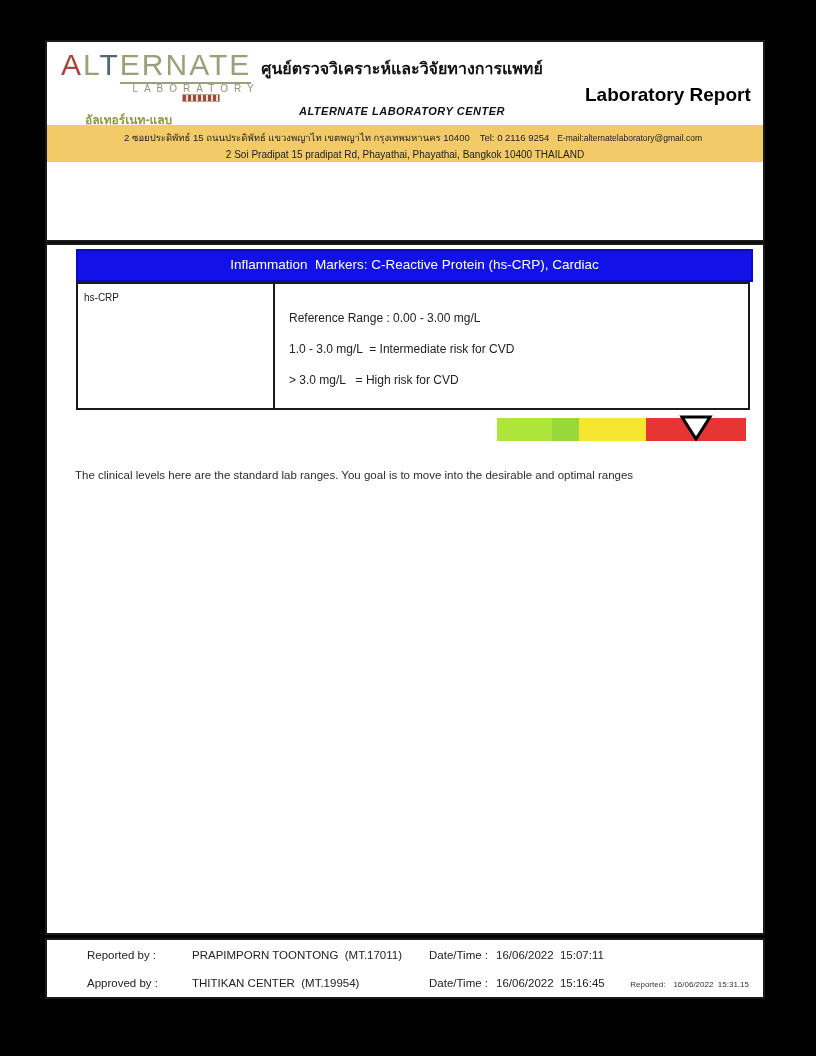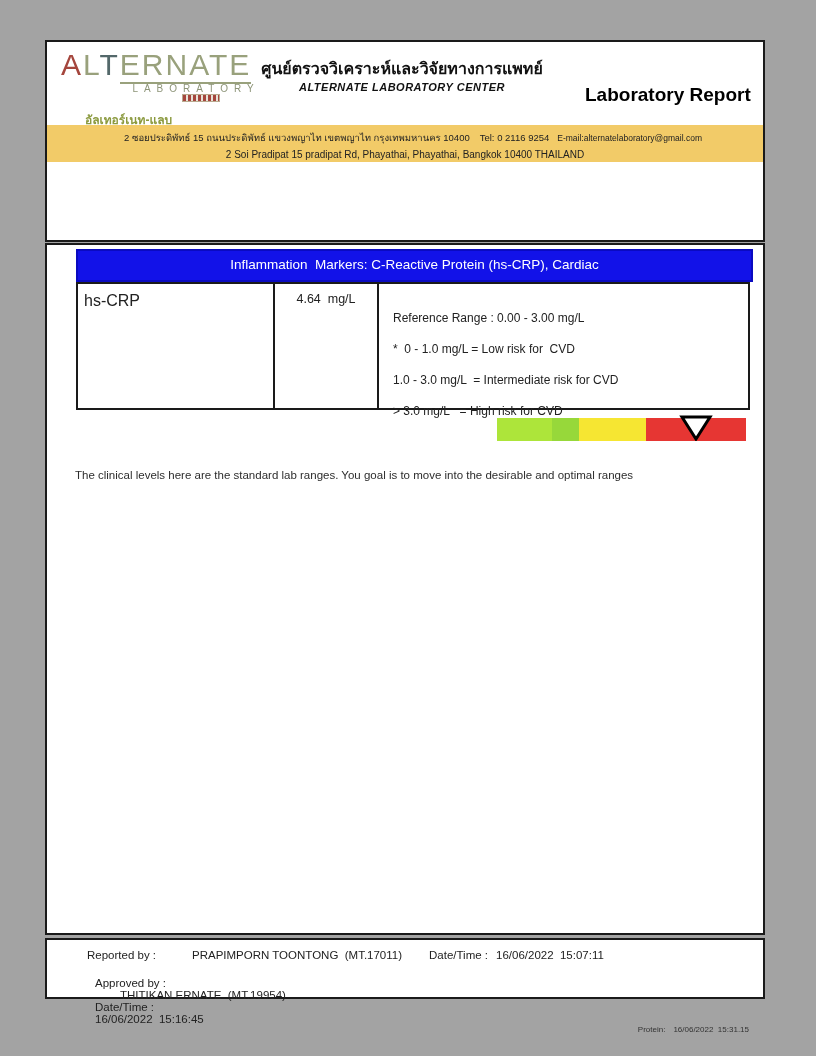--- a/index.html
+++ b/index.html
@@ -3,21 +3,21 @@
 <meta charset="utf-8">
 <style>
   * { margin: 0; padding: 0; box-sizing: border-box; }
   html, body { background: #ffffff; }
   body {
     width: 816px; height: 1056px;
     font-family: "Liberation Sans", "DejaVu Sans", sans-serif;
     color: #222;
     position: relative;
   }
-  .page { position: absolute; left: 0; top: 0; width: 816px; height: 1056px; background: #a3a3a3; }
+  .page { position: absolute; left: 0; top: 0; width: 816px; height: 1056px; background: #000000; }
 
   
   .top-box {
     position: absolute; left: 45px; top: 40px; width: 720px; height: 202px;
     border: 2px solid #1a1a1a; background: #fff;
   }
   .logo-block { position: absolute; left: 14px; top: 8px; width: 230px; }
   .brand {
     font-size: 30px; letter-spacing: 2px; font-weight: 400;
     color: #99A17C; line-height: 30px; white-space: pre;
@@ -30,21 +30,21 @@
   .lab-text { font-size: 10px; letter-spacing: 6px; color: #8e9579; white-space: pre; }
   .hatch-badge {
     width: 38px; height: 8px; margin-left: 10px;
     background: repeating-linear-gradient(90deg, #A5463D 0 3px, #e8e3d8 3px 5px);
     border: 1px solid #b9a98f;
   }
   .brand-thai { margin-top: 8px; padding-left: 24px; font-size: 12px; font-weight: bold; color: #8B9A3F; }
 
   .center-block { position: absolute; left: 205px; top: 14px; width: 300px; text-align: center; }
   .title-thai { font-size: 16px; font-weight: bold; color: #111; }
-  .title-en   { font-size: 11px; font-weight: bold; font-style: italic; color: #111; margin-top: 0; letter-spacing: 0.5px; }
+  .title-en   { font-size: 11px; font-weight: bold; font-style: italic; color: #111; margin-top: 24px; letter-spacing: 0.5px; }
 
   .report-title { position: absolute; left: 538px; top: 42px; font-size: 19px; font-weight: bold; color: #000; }
 
   .address-band {
     position: absolute; left: 0; top: 83px; width: 716px; height: 37px;
     background: #F2CB68; text-align: center; padding-top: 5px;
   }
   .addr-line1 { font-size: 9.5px; color: #222; white-space: pre; padding-left: 16px; }
   .addr-line1 .addr-tel { margin-left: 10px; }
   .addr-line1 .addr-email { margin-left: 8px; font-size: 8.5px; }
@@ -57,40 +57,40 @@
   }
   .section-bar {
     position: absolute; left: 29px; top: 4px; width: 677px; height: 33px;
     background: #1212E8; border: 2px solid #0a0ac0;
     color: #fff; font-size: 13.5px; text-align: center; line-height: 28px; white-space: pre;
   }
   .result-table {
     position: absolute; left: 29px; top: 37px; width: 674px; height: 128px;
     border: 2px solid #1a1a1a; display: flex; background: #fff;
   }
-  .col-name  { width: 197px; border-right: 2px solid #1a1a1a; padding: 8px 6px; font-size: 16px; color: #222; }
+  .col-name  { width: 197px; border-right: 2px solid #1a1a1a; padding: 8px 6px; font-size: 10px; color: #222; }
   .col-value { width: 104px; border-right: 2px solid #1a1a1a; padding-top: 8px; text-align: center; font-size: 12.5px; color: #222; white-space: pre; }
   .col-ref   { flex: 1; padding: 18px 14px 0 14px; font-size: 12px; color: #222; }
   .ref-line  { height: 31px; display: flex; align-items: center; white-space: pre; }
 
   .risk-scale { position: absolute; left: 450px; top: 173px; width: 249px; height: 23px; }
   .scale-track { position: absolute; left: 0; top: 0; width: 100%; height: 100%; display: flex; }
   .scale-seg { height: 100%; }
   .risk-marker { position: absolute; top: -3px; transform: translateX(-50%); width: 34px; height: 26px; }
 
   .clinical-note { position: absolute; left: 28px; top: 224px; font-size: 11.5px; color: #2d2d2d; white-space: pre; }
 
   
   .footer-box {
     position: absolute; left: 45px; top: 938px; width: 720px; height: 61px;
     border: 2px solid #1a1a1a; background: #fff;
   }
   .footer-row { position: absolute; left: 40px; right: 14px; display: flex; align-items: baseline; }
   .footer-row.row1 { top: 9px; }
-  .footer-row.row2 { top: 37px; flex-direction: column; }
+  .footer-row.row2 { top: 37px; }
   .f-label { width: 80px; font-size: 11.5px; color: #222; white-space: pre; }
   .f-name  { width: 262px; font-size: 11.5px; color: #222; padding-left: 25px; white-space: pre; }
   .f-dt-label { font-size: 11.5px; color: #222; white-space: pre; }
   .f-dt    { font-size: 11.5px; color: #222; margin-left: 8px; white-space: pre; }
   .f-printed { margin-left: auto; display: flex; align-items: baseline; }
   .f-printed-label { font-size: 8px; color: #333; }
   .f-printed-val   { font-size: 8px; color: #333; margin-left: 8px; white-space: pre; }
 </style>
 </head>
 <body>
@@ -120,24 +120,22 @@
       <div class="addr-line2">2 Soi Pradipat 15 pradipat Rd, Phayathai, Phayathai, Bangkok 10400 THAILAND</div>
     </div>
   </div>
 
   <div class="main-box">
 
     <div class="section-bar">Inflammation  Markers: C-Reactive Protein (hs-CRP), Cardiac</div>
 
     <div class="result-table">
       <div class="col-name">hs-CRP</div>
-      <div class="col-value"><span>4.64</span>  <span>mg/L</span></div>
       <div class="col-ref">
         <div class="ref-line">Reference Range : 0.00 - 3.00 mg/L</div>
-        <div class="ref-line">*  0 - 1.0 mg/L = Low risk for  CVD</div>
         <div class="ref-line">1.0 - 3.0 mg/L  = Intermediate risk for CVD</div>
         <div class="ref-line">&gt; 3.0 mg/L   = High risk for CVD</div>
       </div>
     </div>
 
     <div class="risk-scale">
       <div class="scale-track">
           <div class="scale-seg" style="width: 22%; background: rgb(173, 229, 58);"></div>
           <div class="scale-seg" style="width: 11%; background: rgb(151, 216, 58);"></div>
           <div class="scale-seg" style="width: 27%; background: rgb(246, 230, 50);"></div>
@@ -153,23 +151,23 @@
 
   <div class="footer-box">
     <div class="footer-row row1">
       <span class="f-label">Reported by :</span>
       <span class="f-name">PRAPIMPORN TOONTONG  (MT.17011)</span>
       <span class="f-dt-label">Date/Time :</span>
       <span class="f-dt">16/06/2022  15:07:11</span>
     </div>
     <div class="footer-row row2">
       <span class="f-label">Approved by :</span>
-      <span class="f-name">THITIKAN ERNATE  (MT.19954)</span>
+      <span class="f-name">THITIKAN CENTER  (MT.19954)</span>
       <span class="f-dt-label">Date/Time :</span>
       <span class="f-dt">16/06/2022  15:16:45</span>
       <span class="f-printed">
-        <span class="f-printed-label">Protein:</span>
+        <span class="f-printed-label">Reported:</span>
         <span class="f-printed-val">16/06/2022  15:31.15</span>
       </span>
     </div>
   </div>
 
 </div>
 
 </body></html>

